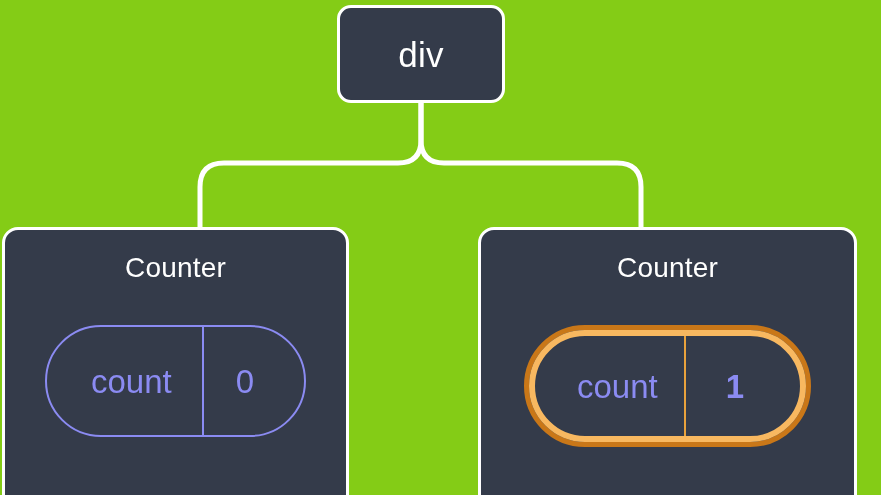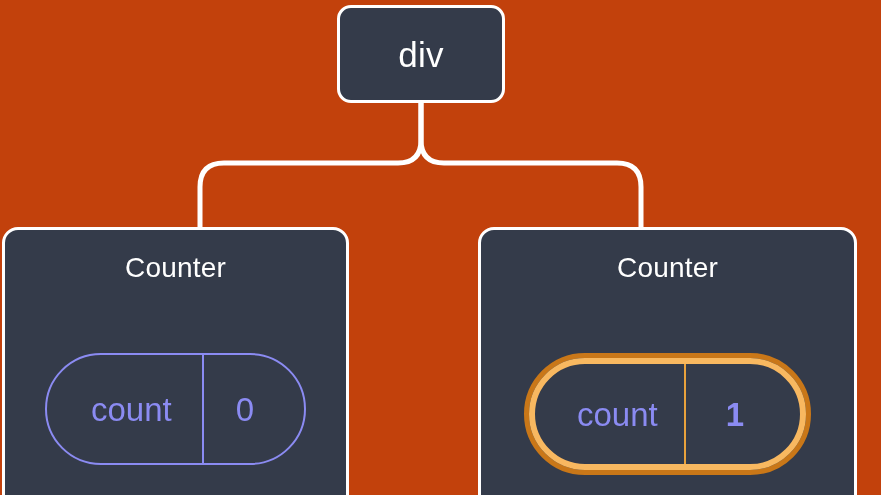--- a/index.html
+++ b/index.html
@@ -10,21 +10,21 @@
     width: 881px;
     height: 495px;
     overflow: hidden;
     font-family: "Liberation Sans", sans-serif;
     background: #4c666f;
   }
   #stage {
     position: relative;
     width: 881px;
     height: 495px;
-    background: #c2410c;
+    background: #84cc16;
   }
 
   
   #connector-tree {
     position: absolute;
     left: 0;
     top: 0;
     width: 881px;
     height: 495px;
     pointer-events: none;
@@ -80,21 +80,20 @@
   }
 
   
   .pill-wrap {
     position: absolute;
     left: 0;
     right: 0;
     top: 95px;
     display: flex;
     justify-content: center;
-    margin-top: 28px;
   }
   .pill {
     box-sizing: border-box;
     display: flex;
     align-items: stretch;
     border: 2px solid #8b8bf2;
     border-radius: 999px;
     height: 112px;
     background: transparent;
   }

